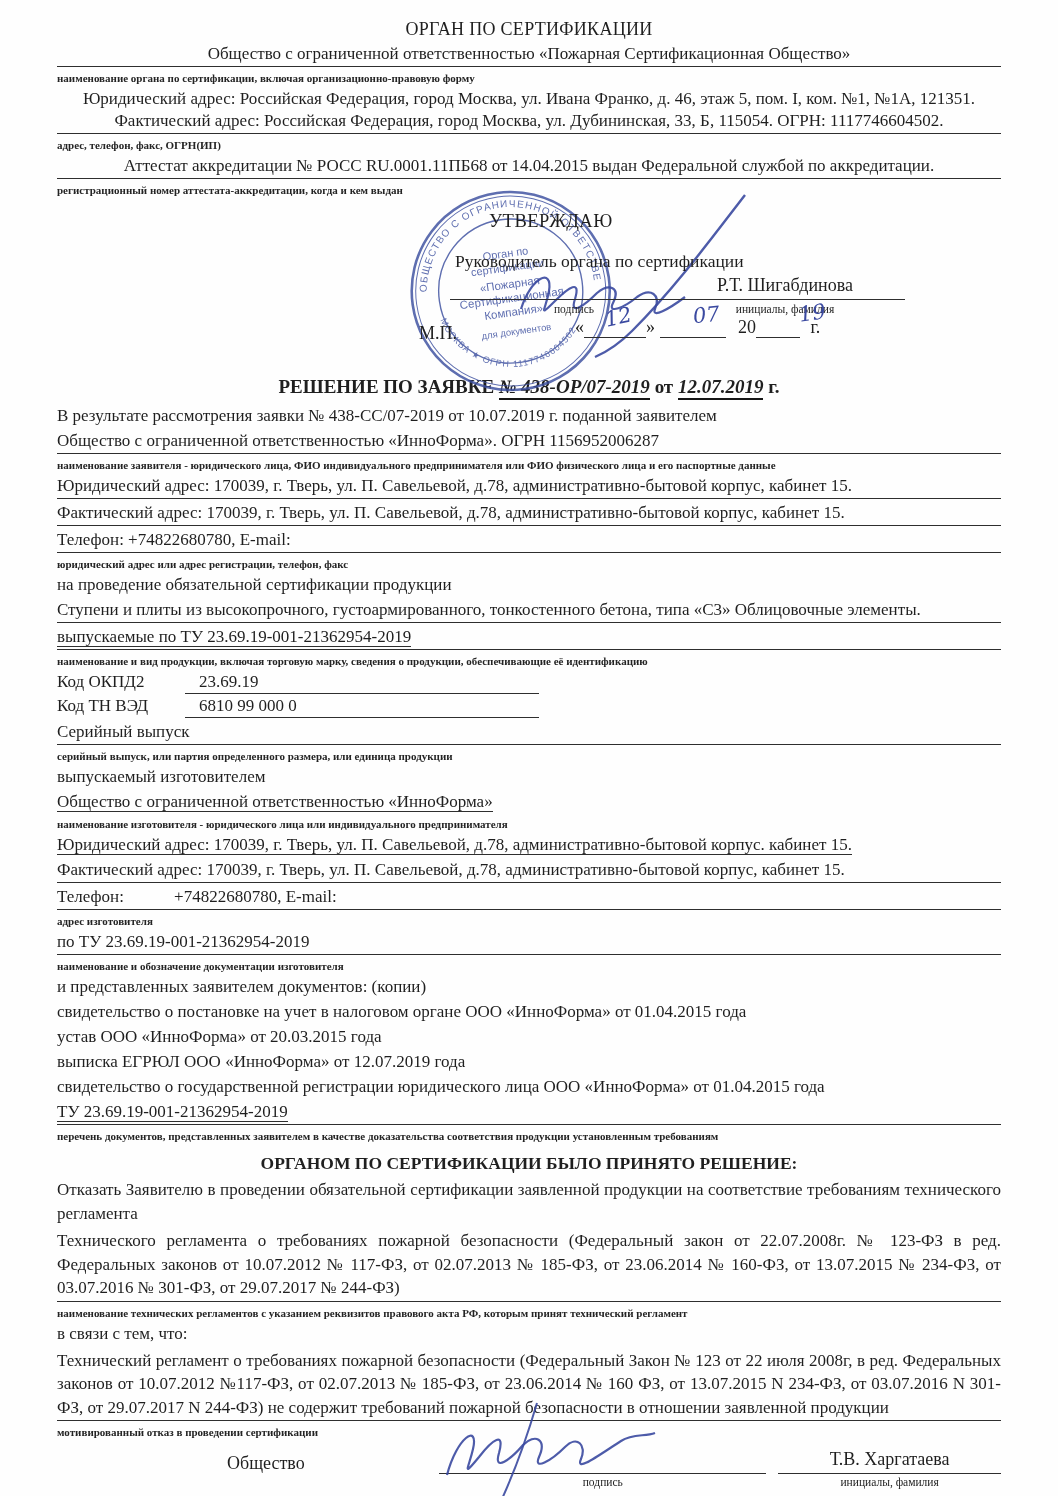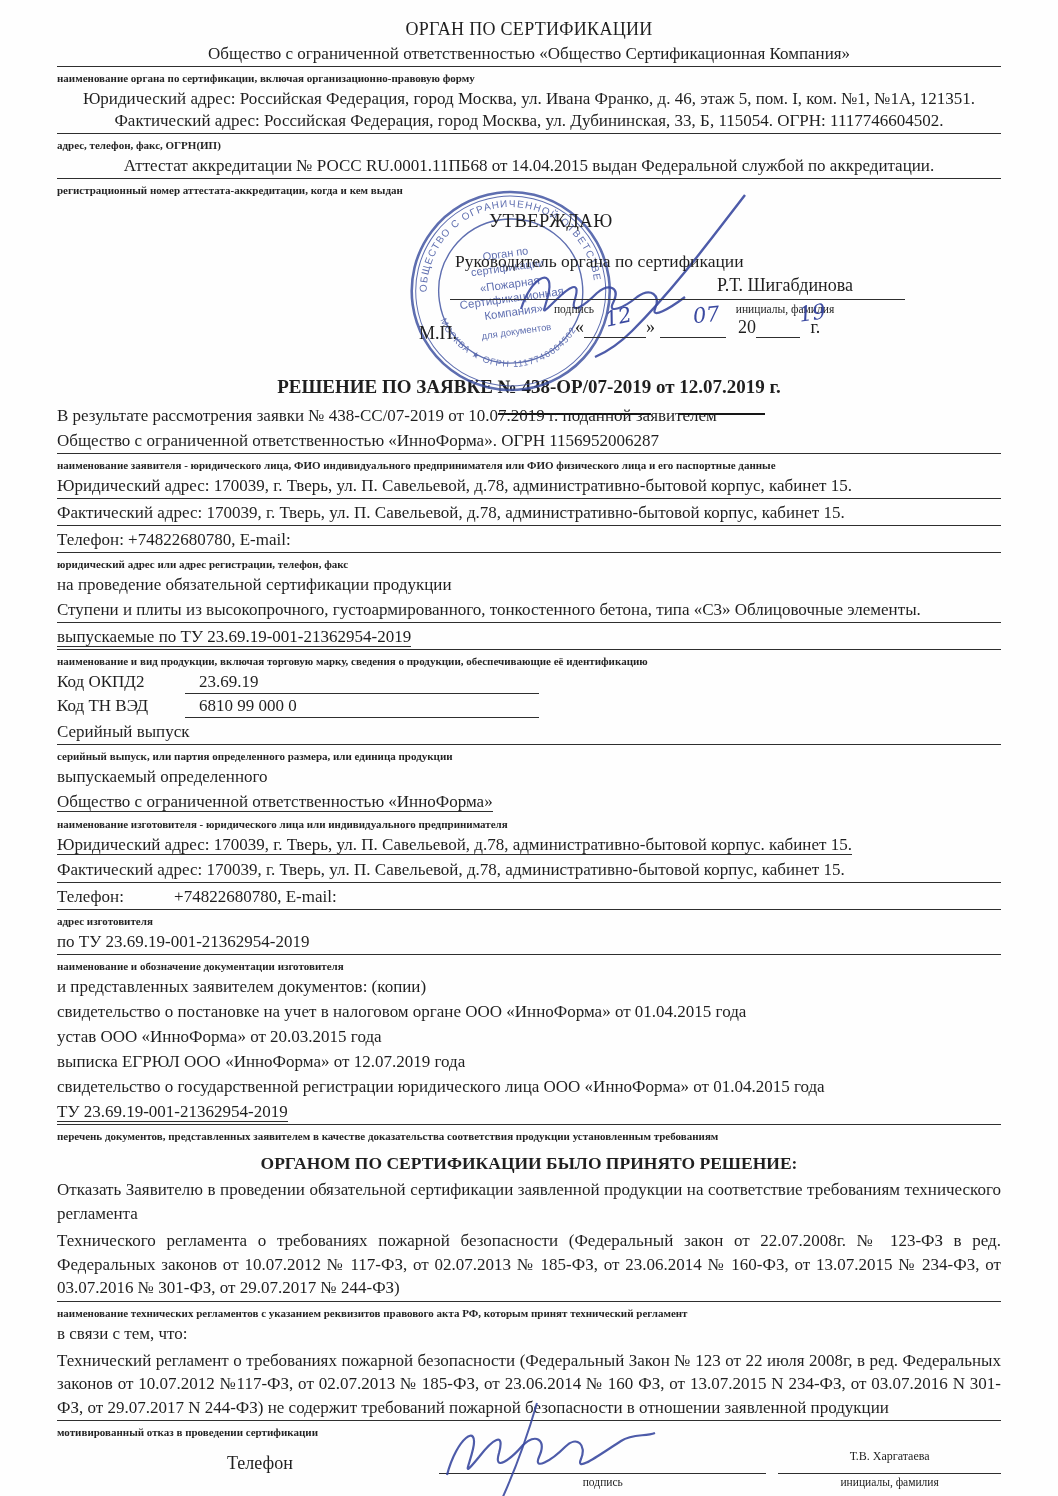--- a/index.html
+++ b/index.html
@@ -11,45 +11,45 @@
   .content{padding:16px 57px 0 57px;position:relative;}
   .center{text-align:center;}
   .frow{font-size:17px;line-height:22px;margin-top:3px;}
   .frule{border-bottom:1.5px solid #2e2e2e;padding-bottom:1px;}
   .caption{font-size:11px;line-height:13px;text-align:left;color:#242424;margin-top:5px;margin-bottom:2px;font-weight:bold;}
   .b{font-weight:bold;}
   .ul-span{border-bottom:1.5px solid #2e2e2e;padding-bottom:0px;}
   .just{text-align:justify;}
   .doc-head-title{font-size:18px;line-height:22px;letter-spacing:.3px;margin-top:2px;}
   .main-title{font-size:19px;line-height:24px;margin-top:8px;}
-  .main-title .useg{border-bottom:2px solid #161616;padding-bottom:16px;}
+  .main-title .useg{border-bottom:2px solid #161616;padding-bottom:1px;font-style:italic;}
   .approval{position:relative;height:168px;}
   .abs{position:absolute;}
   .blank{display:inline-block;border-bottom:1.5px solid #2e2e2e;height:18px;vertical-align:bottom;}
   .hand{font-style:italic;color:#3a49a0;font-size:21px;font-family:"DejaVu Serif",serif;}
   .stamp-wrap{position:absolute;opacity:.82;transform:rotate(-8deg);}
   .sig{position:absolute;pointer-events:none;}
   .dec-par{font-size:17px;line-height:23.5px;margin-top:4px;}
   .okrow{font-size:17px;line-height:23px;margin-top:0;}
   .okval{display:inline-block;border-bottom:1.5px solid #2e2e2e;width:340px;padding-left:14px;}
   .oklabel{display:inline-block;width:128px;}
   .exp-row{display:flex;margin-top:10px;position:relative;}
   .exp-label{width:110px;margin-left:170px;font-size:18px;padding-top:4px;}
   .sig-col{width:345px;margin-left:108px;}
   .name-col{width:235px;margin-left:12px;}
-  .fill-line{height:24px;border-bottom:1.5px solid #2e2e2e;font-size:12px;text-align:center;}
+  .fill-line{height:24px;border-bottom:1.5px solid #2e2e2e;font-size:18px;text-align:center;}
   .under-cap{font-size:11.5px;text-align:center;margin-top:2px;color:#242424;}
 </style>
 </head>
 <body>
 
 <div class="content">
 
   <div class="doc-head-title center">ОРГАН ПО СЕРТИФИКАЦИИ</div>
-  <div class="frow frule center">Общество с ограниченной ответственностью «Общество Сертификационная Компания»</div>
+  <div class="frow frule center">Общество с ограниченной ответственностью «Пожарная Сертификационная Общество»</div>
   <div class="caption">наименование органа по сертификации, включая организационно-правовую форму</div>
 
   <div class="frow frule center">Юридический адрес: Российская Федерация, город Москва, ул. Ивана Франко, д. 46, этаж 5, пом. I, ком. №1, №1А, 121351. Фактический адрес: Российская Федерация, город Москва, ул. Дубининская, 33, Б, 115054. ОГРН: 1117746604502.</div>
   <div class="caption">адрес, телефон, факс, ОГРН(ИП)</div>
 
   <div class="frow frule center">Аттестат аккредитации № РОСС RU.0001.11ПБ68 от 14.04.2015 выдан Федеральной службой по аккредитации.</div>
   <div class="caption">регистрационный номер аттестата-аккредитации, когда и кем выдан</div>
 
   <div class="approval">
 
@@ -137,21 +137,21 @@
   <div class="caption">наименование и вид продукции, включая торговую марку, сведения о продукции, обеспечивающие её идентификацию</div>
   <div class="okrow">
     <span class="oklabel">Код ОКПД2</span><span class="okval">23.69.19</span>
   </div>
   <div class="okrow">
     <span class="oklabel">Код ТН ВЭД</span><span class="okval">6810 99 000 0</span>
   </div>
   <div class="frow frule">Серийный выпуск</div>
   <div class="caption">серийный выпуск, или партия определенного размера, или единица продукции</div>
 
-  <div class="frow">выпускаемый определенного</div>
+  <div class="frow">выпускаемый изготовителем</div>
   <div class="frow"><span class="ul-span">Общество с ограниченной ответственностью «ИнноФорма»</span></div>
   <div class="caption">наименование изготовителя - юридического лица или индивидуального предпринимателя</div>
   <div class="frow"><span class="ul-span">Юридический адрес: 170039, г. Тверь, ул. П. Савельевой, д.78, административно-бытовой корпус. кабинет 15.</span></div>
   <div class="frow frule">Фактический адрес: 170039, г. Тверь, ул. П. Савельевой, д.78, административно-бытовой корпус, кабинет 15.</div>
   <div class="frow frule">
     <span>Телефон:</span>
     <span style="margin-left:46px;">+74822680780, E-mail:</span>
   </div>
   <div class="caption">адрес изготовителя</div>
   <div class="frow frule">по ТУ 23.69.19-001-21362954-2019</div>
@@ -171,21 +171,21 @@
   <div class="caption">наименование технических регламентов с указанием реквизитов правового акта РФ, которым принят технический регламент</div>
   <div class="frow">в связи с тем, что:</div>
   <div class="dec-par just frule">Технический регламент о требованиях пожарной безопасности (Федеральный Закон № 123 от 22 июля 2008г, в ред. Федеральных законов от 10.07.2012 №117-ФЗ, от 02.07.2013 № 185-ФЗ, от 23.06.2014 № 160 ФЗ, от 13.07.2015 N 234-ФЗ, от 03.07.2016 N 301-ФЗ, от 29.07.2017 N 244-ФЗ) не содержит требований пожарной безопасности в отношении заявленной продукции</div>
   <div class="caption">мотивированный отказ в проведении сертификации</div>
 
   <div class="exp-row">
     <svg class="sig" style="left:360px;top:-52px;" width="250" height="110" viewBox="0 0 250 110">
       <path d="M30,78 C40,40 62,26 56,52 C52,70 44,82 62,60 C76,42 88,34 82,56 C76,76 94,62 106,48 C118,36 130,42 122,60 C116,74 134,64 148,50 C160,38 170,48 164,62 C158,76 182,58 204,44 C216,36 228,40 238,36" fill="none" stroke="#3a49a0" stroke-width="2.2" opacity=".9"></path>
       <path d="M120,6 C110,40 96,78 84,104" fill="none" stroke="#3a49a0" stroke-width="2" opacity=".9"></path>
     </svg>
-    <div class="exp-label">Телефон</div>
+    <div class="exp-label">Общество</div>
     <div class="sig-col">
       <div class="fill-line"></div>
       <div class="under-cap">подпись</div>
     </div>
     <div class="name-col">
       <div class="fill-line">Т.В. Харгатаева</div>
       <div class="under-cap">инициалы, фамилия</div>
     </div>
   </div>
 

